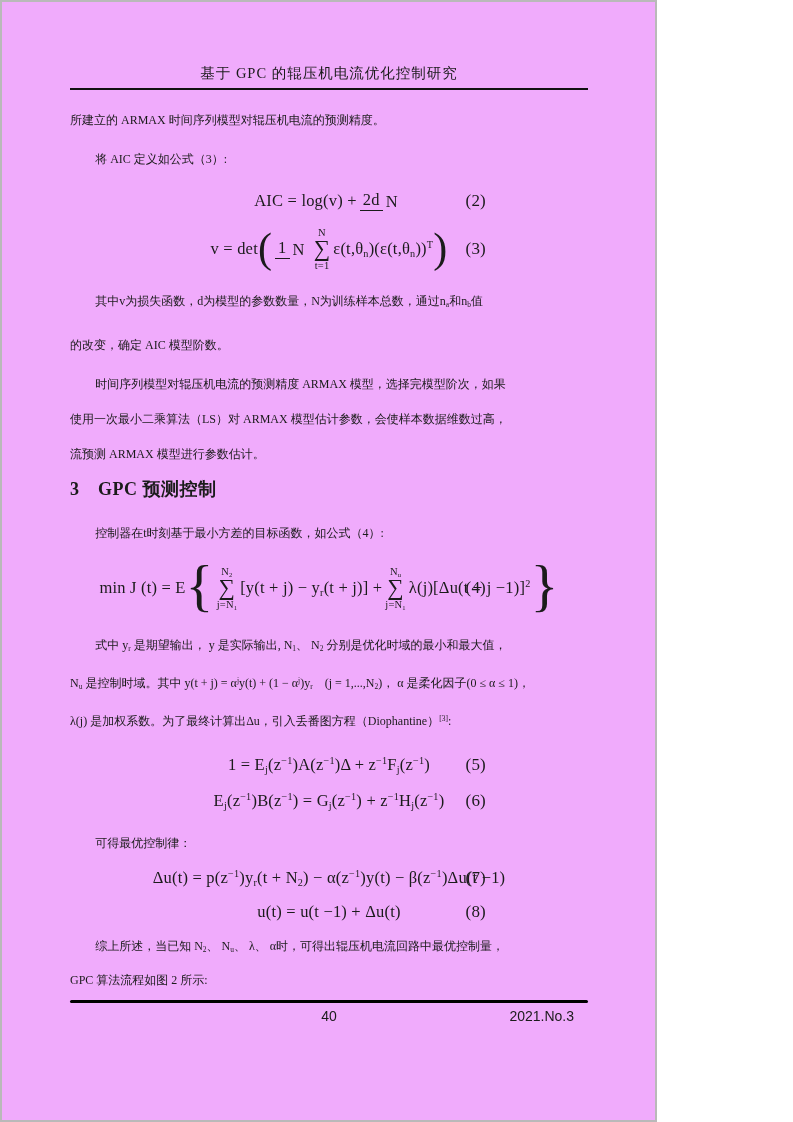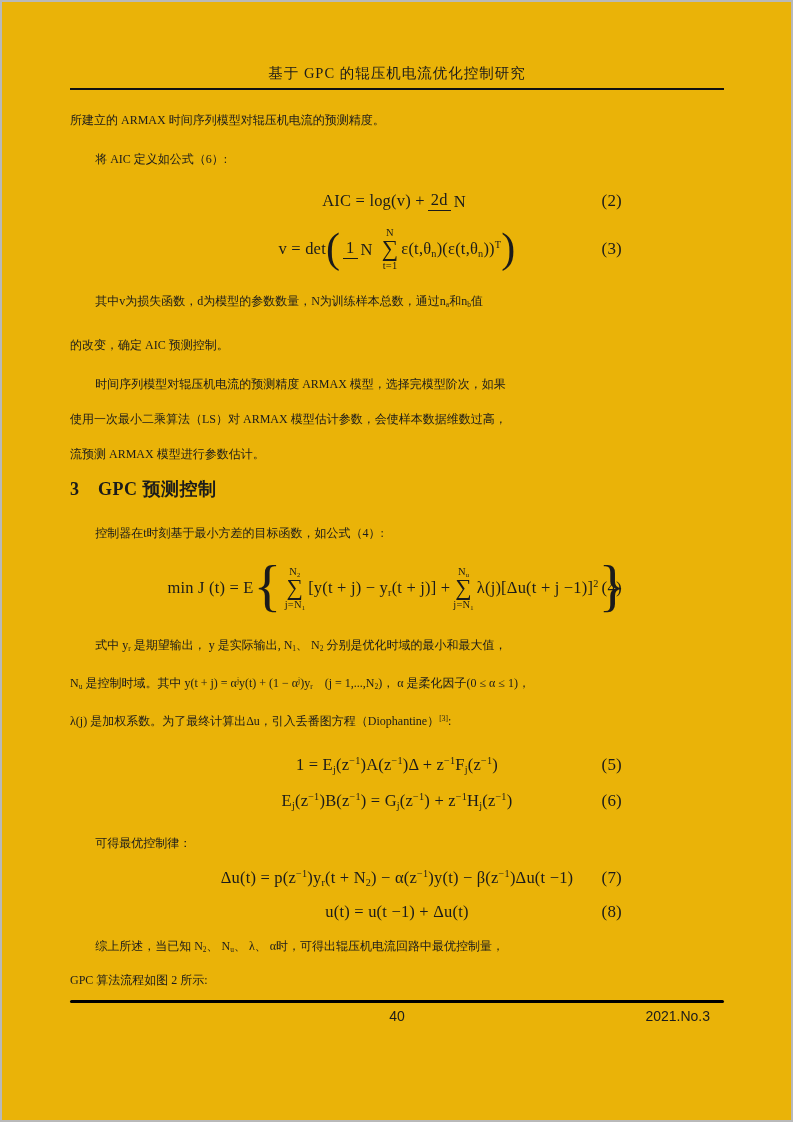--- a/index.html
+++ b/index.html
@@ -1,22 +1,22 @@
 <!DOCTYPE html>
 <html><head>
 <meta charset="utf-8">
 <style>
   * { margin:0; padding:0; box-sizing:border-box; }
   html,body { background:#ffffff; }
   body { font-family:"Liberation Serif","DejaVu Serif",serif; color:#1b1b1b; }
 
   .page {
     position:relative;
-    width:793px; height:1122px;
-    background:#eab308;
+    width:657px; height:1122px;
+    background:#f0abfc;
     border:2px solid #b9b9b9;
     overflow:hidden;
   }
   .content { padding:0 67px 0 68px; }
 
   
   .running-header {
     margin-top:62px;
     text-align:center;
     font-size:14.5px;
@@ -86,21 +86,21 @@
 
     <div class="running-header">
       <span>基于 GPC 的辊压机电流优化控制研究</span>
     </div>
 
     <div class="para mt13">
       <div class="line">所建立的 ARMAX 时间序列模型对辊压机电流的预测精度。</div>
     </div>
 
     <div class="para mt4">
-      <div class="line indent">将 AIC 定义如公式（6）:</div>
+      <div class="line indent">将 AIC 定义如公式（3）:</div>
     </div>
 
     <div class="eq h44 mt2">
       <span class="piece">AIC = log(v) +</span>
       <span class="frac">
         <span class="fnum">2d</span>
         <span class="fden">N</span>
       </span>
       <span class="eqnum">(2)</span>
     </div>
@@ -117,21 +117,21 @@
         <span class="sum-sigma">∑</span>
         <span class="sum-bot">t=1</span>
       </span>
       <span class="piece">ε(t,θ<sub>n</sub>)(ε(t,θ<sub>n</sub>))<sup>T</sup></span>
       <span class="bigp">)</span>
       <span class="eqnum">(3)</span>
     </div>
 
     <div class="para lh44 mt6">
       <div class="line indent">其中v为损失函数，d为模型的参数数量，N为训练样本总数，通过n<sub>a</sub>和n<sub>b</sub>值</div>
-      <div class="line">的改变，确定 AIC 预测控制。</div>
+      <div class="line">的改变，确定 AIC 模型阶数。</div>
     </div>
 
     <div class="para">
       <div class="line indent">时间序列模型对辊压机电流的预测精度 ARMAX 模型，选择完模型阶次，如果</div>
       <div class="line">使用一次最小二乘算法（LS）对 ARMAX 模型估计参数，会使样本数据维数过高，</div>
       <div class="line">流预测 ARMAX 模型进行参数估计。</div>
     </div>
 
     <div class="section-heading">3　GPC 预测控制</div>
 

